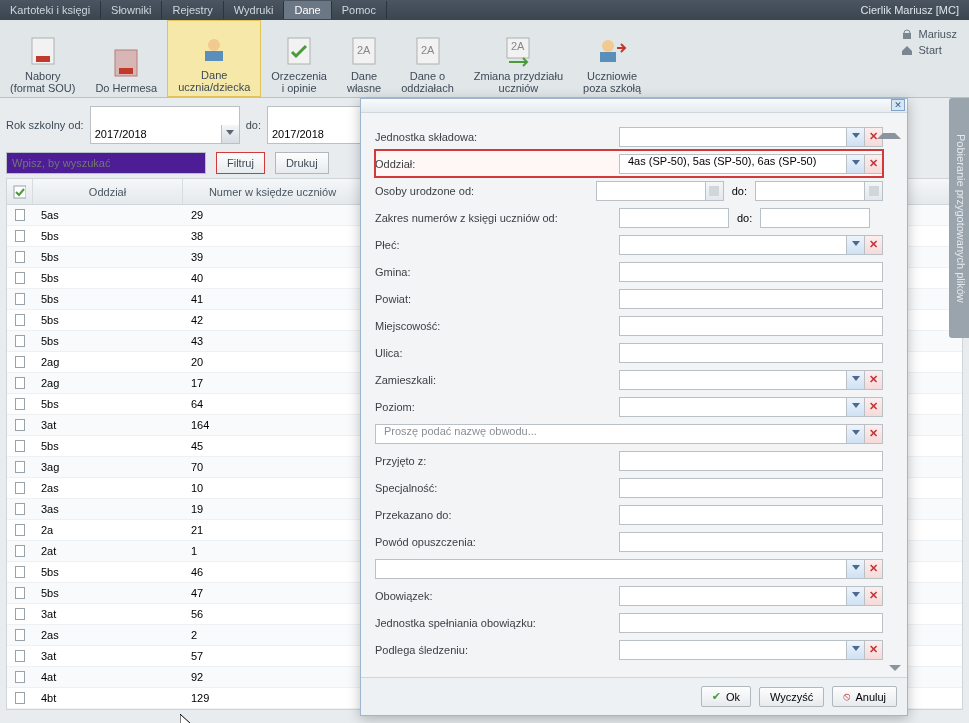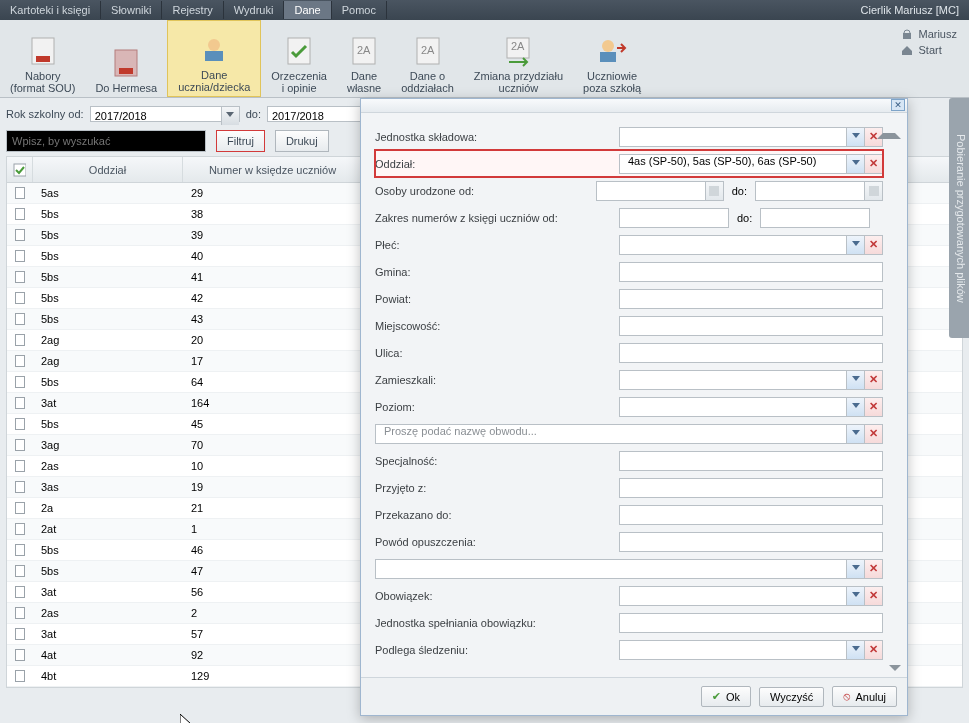--- a/index.html
+++ b/index.html
@@ -16,27 +16,27 @@
 .ribbon .group.active { background: #f6e8a8; border: 1px solid #e0c45a; }
 .ribbon .group .icon { width: 34px; height: 34px; margin: 0 auto 2px; }
 .ribbon .rspacer { flex: 1; }
 .ribbon .right-links { padding: 6px 12px; color: #4a5561; }
 .ribbon .right-links div { display:flex; align-items:center; gap:5px; padding:2px 0; cursor:pointer; }
 .ribbon .right-links .sicon { width:12px; height:12px; }
 
 .content { position: absolute; top: 98px; left: 0; right: 0; bottom: 0; padding: 8px 6px 6px 6px; }
 
 .filterbar { display: flex; align-items: center; gap: 6px; margin-bottom: 8px; color:#3d4a57;}
-.combo { position: relative; display: inline-flex; align-items: flex-start; background: #fff; border: 1px solid #b9c0c6; height: 16px; }
+.combo { position: relative; display: inline-flex; align-items: flex-end; background: #fff; border: 1px solid #b9c0c6; height: 38px; }
 .combo input { border: none; outline: none; height: 18px; padding: 0 4px; width: 130px; background:transparent;}
 .combo .dd { width: 18px; height: 18px; background: linear-gradient(#f4f6f8,#d7dde2); border-left: 1px solid #b9c0c6; display:flex;align-items:center;justify-content:center;}
 .combo .dd svg{width:8px;height:8px;}
 
 .searchbar { display: flex; align-items:center; gap:10px; margin-bottom:4px;}
-.searchbox { background:#000000; border:1px solid #b9c0c6; width:200px; height:22px; padding:0 5px; color:#8a8f94;}
+.searchbox { background:#4c1d95; border:1px solid #b9c0c6; width:200px; height:22px; padding:0 5px; color:#8a8f94;}
 .btn { background:linear-gradient(#fdfdfd,#e7ebee); border:1px solid #b0b7bd; padding:2px 10px; height:22px; cursor:pointer; color:#3d4a57;}
 .btn.red-outline { border:1px solid #d23a3a; }
 
 .grid { border:1px solid #cfd5d9; background:#fff; }
 .grid-head { display:flex; background:linear-gradient(#f5f7f9,#e4e9ec); border-bottom:1px solid #cfd5d9; height:26px; align-items:center; }
 .grid-head .gh { padding:0 6px; border-right:1px solid #d6dcdf; height:100%; display:flex; align-items:center; color:#4a5561;}
 .gh-ck{width:26px;justify-content:center;}
 .gh-od{width:150px;justify-content:center;}
 .gh-nu{width:180px;justify-content:center;}
 .gh-na{flex:1;justify-content:center;}
@@ -556,27 +556,27 @@
           <div class="dd-btn">
             <svg>
               <path d="M0 0 L8 0 L4 5 Z" fill="#4a6b8f"></path>
             </svg>
           </div>
           <div class="clr-btn">✕</div>
         </div>
       </div>
 
     <div class="frow">
+        <div class="lbl">Przyjęto z:</div>
+        <div class="fld">
+          <div class="txt"></div>
+        </div>
+      </div>
+    <div class="frow">
         <div class="lbl">Specjalność:</div>
-        <div class="fld">
-          <div class="txt"></div>
-        </div>
-      </div>
-    <div class="frow">
-        <div class="lbl">Przyjęto z:</div>
         <div class="fld">
           <div class="txt"></div>
         </div>
       </div>
     <div class="frow">
         <div class="lbl">Przekazano do:</div>
         <div class="fld">
           <div class="txt"></div>
         </div>
       </div>

